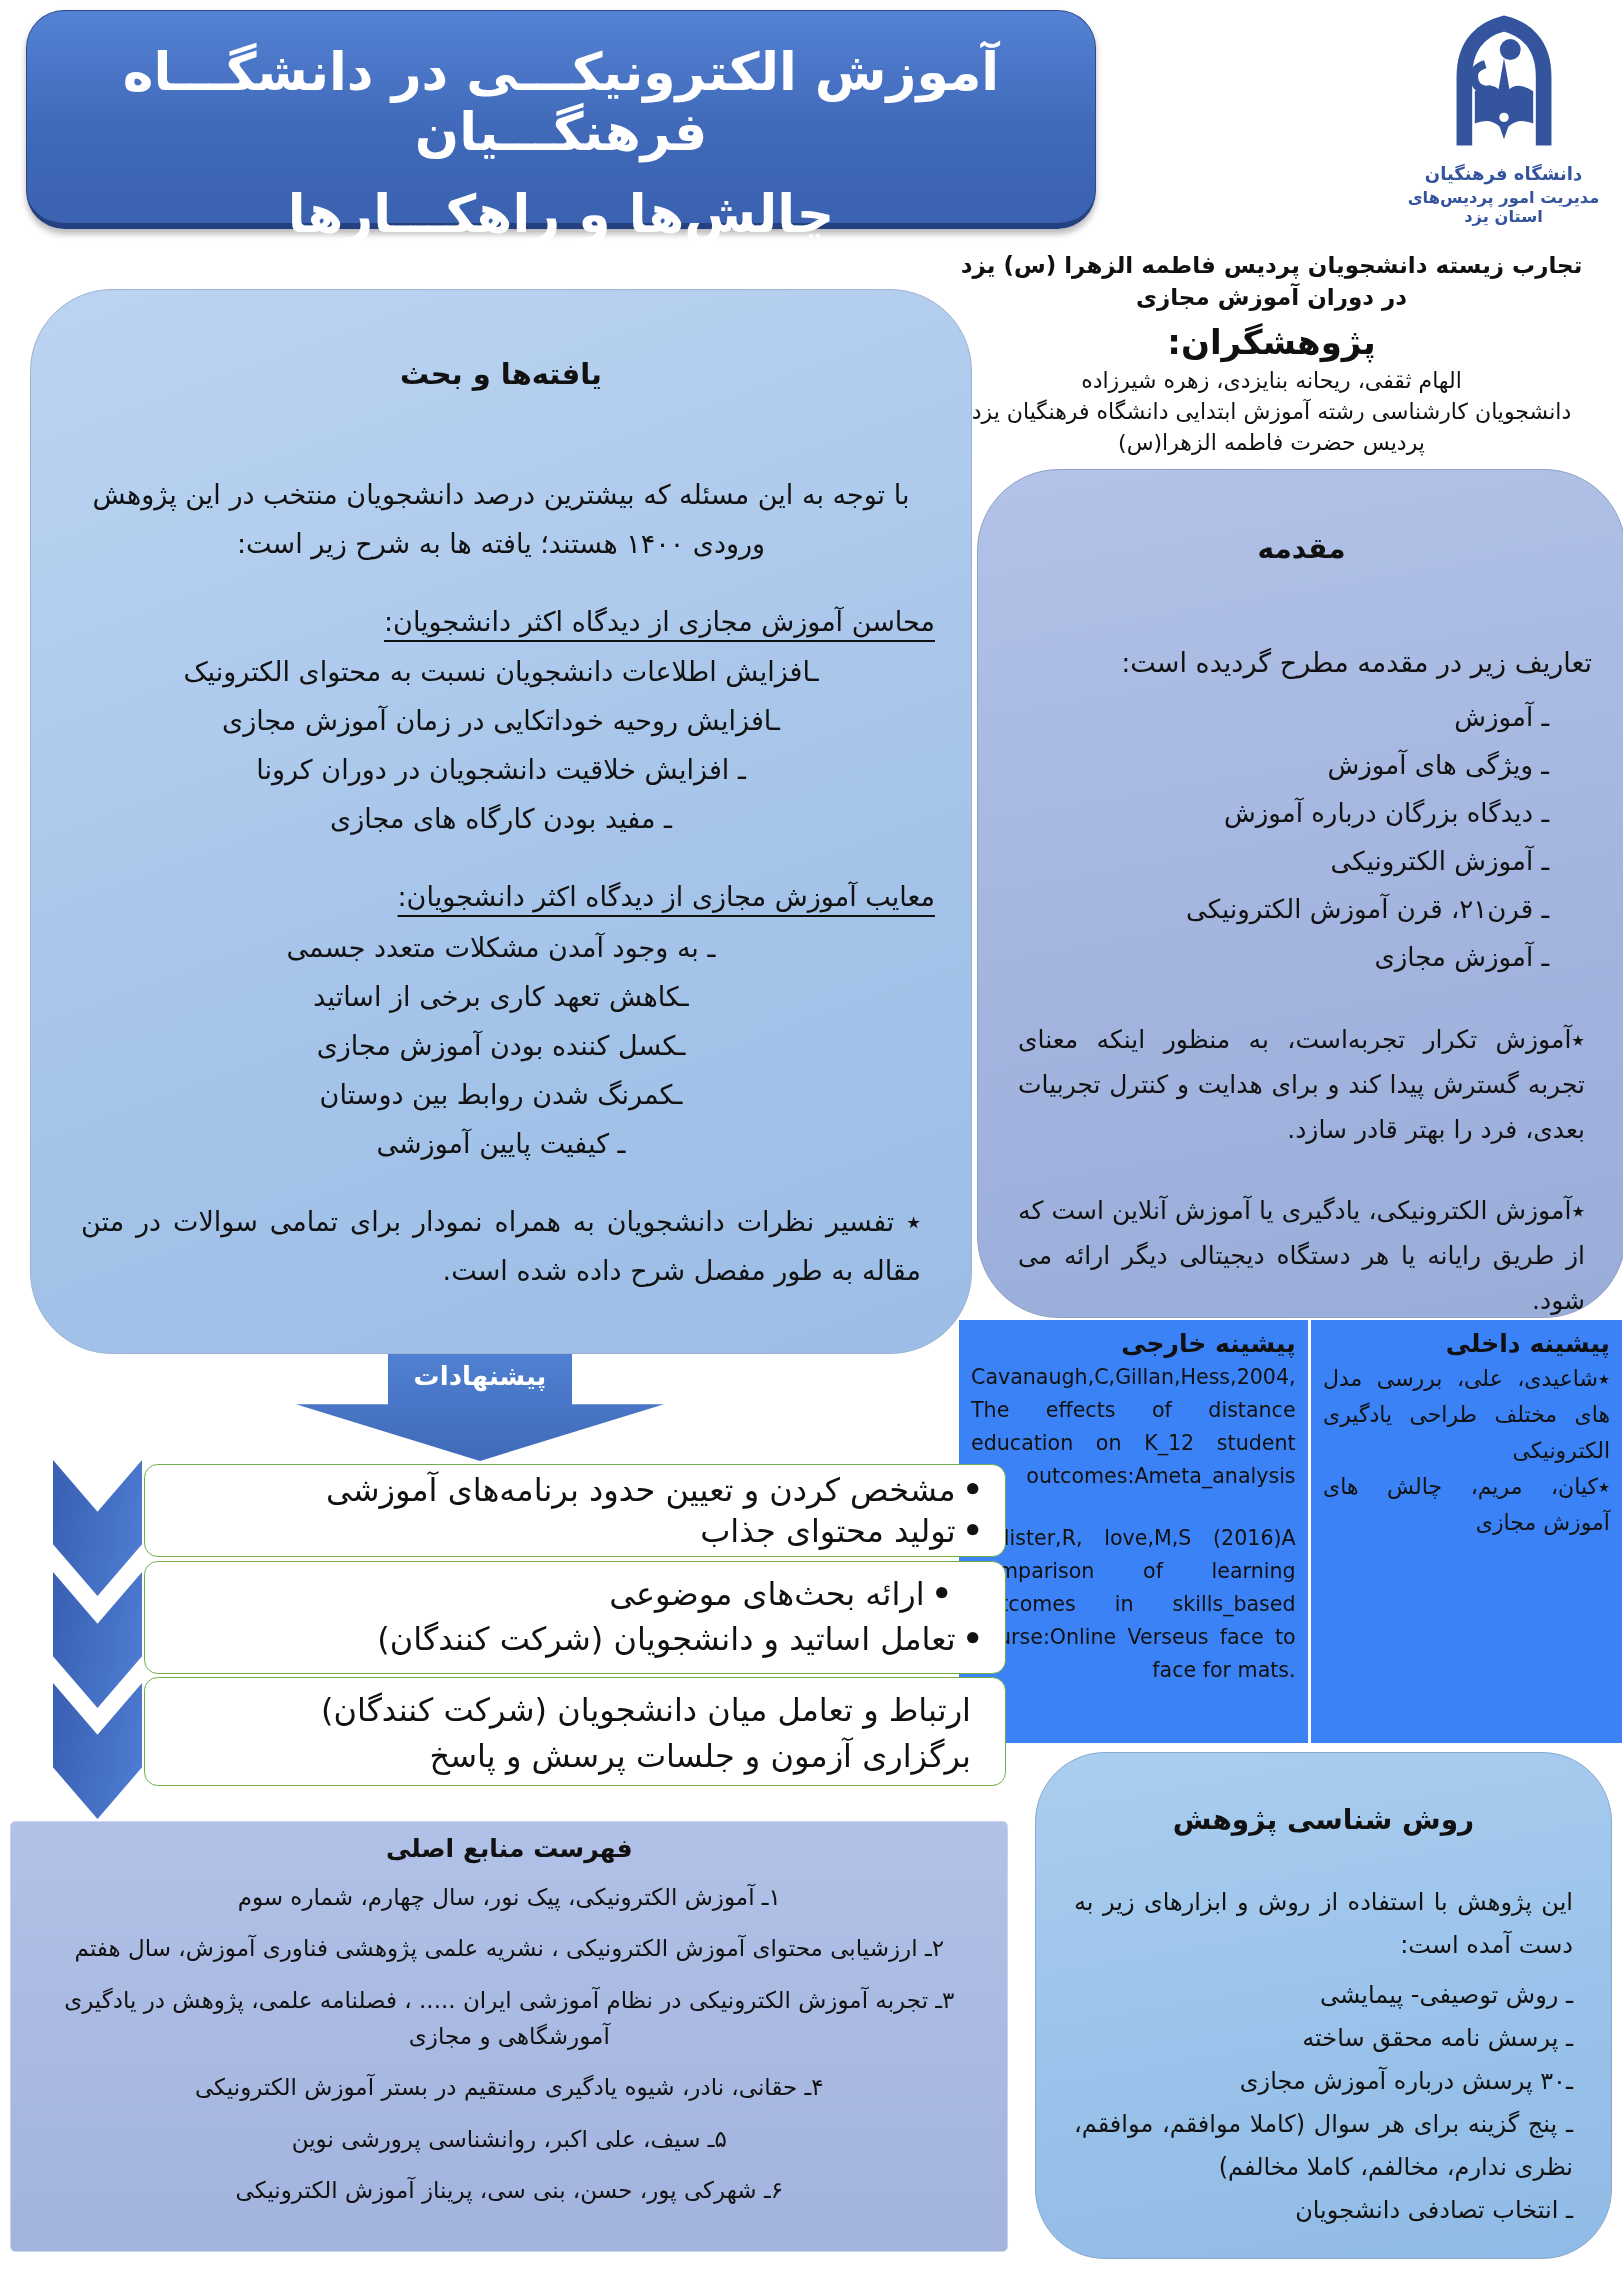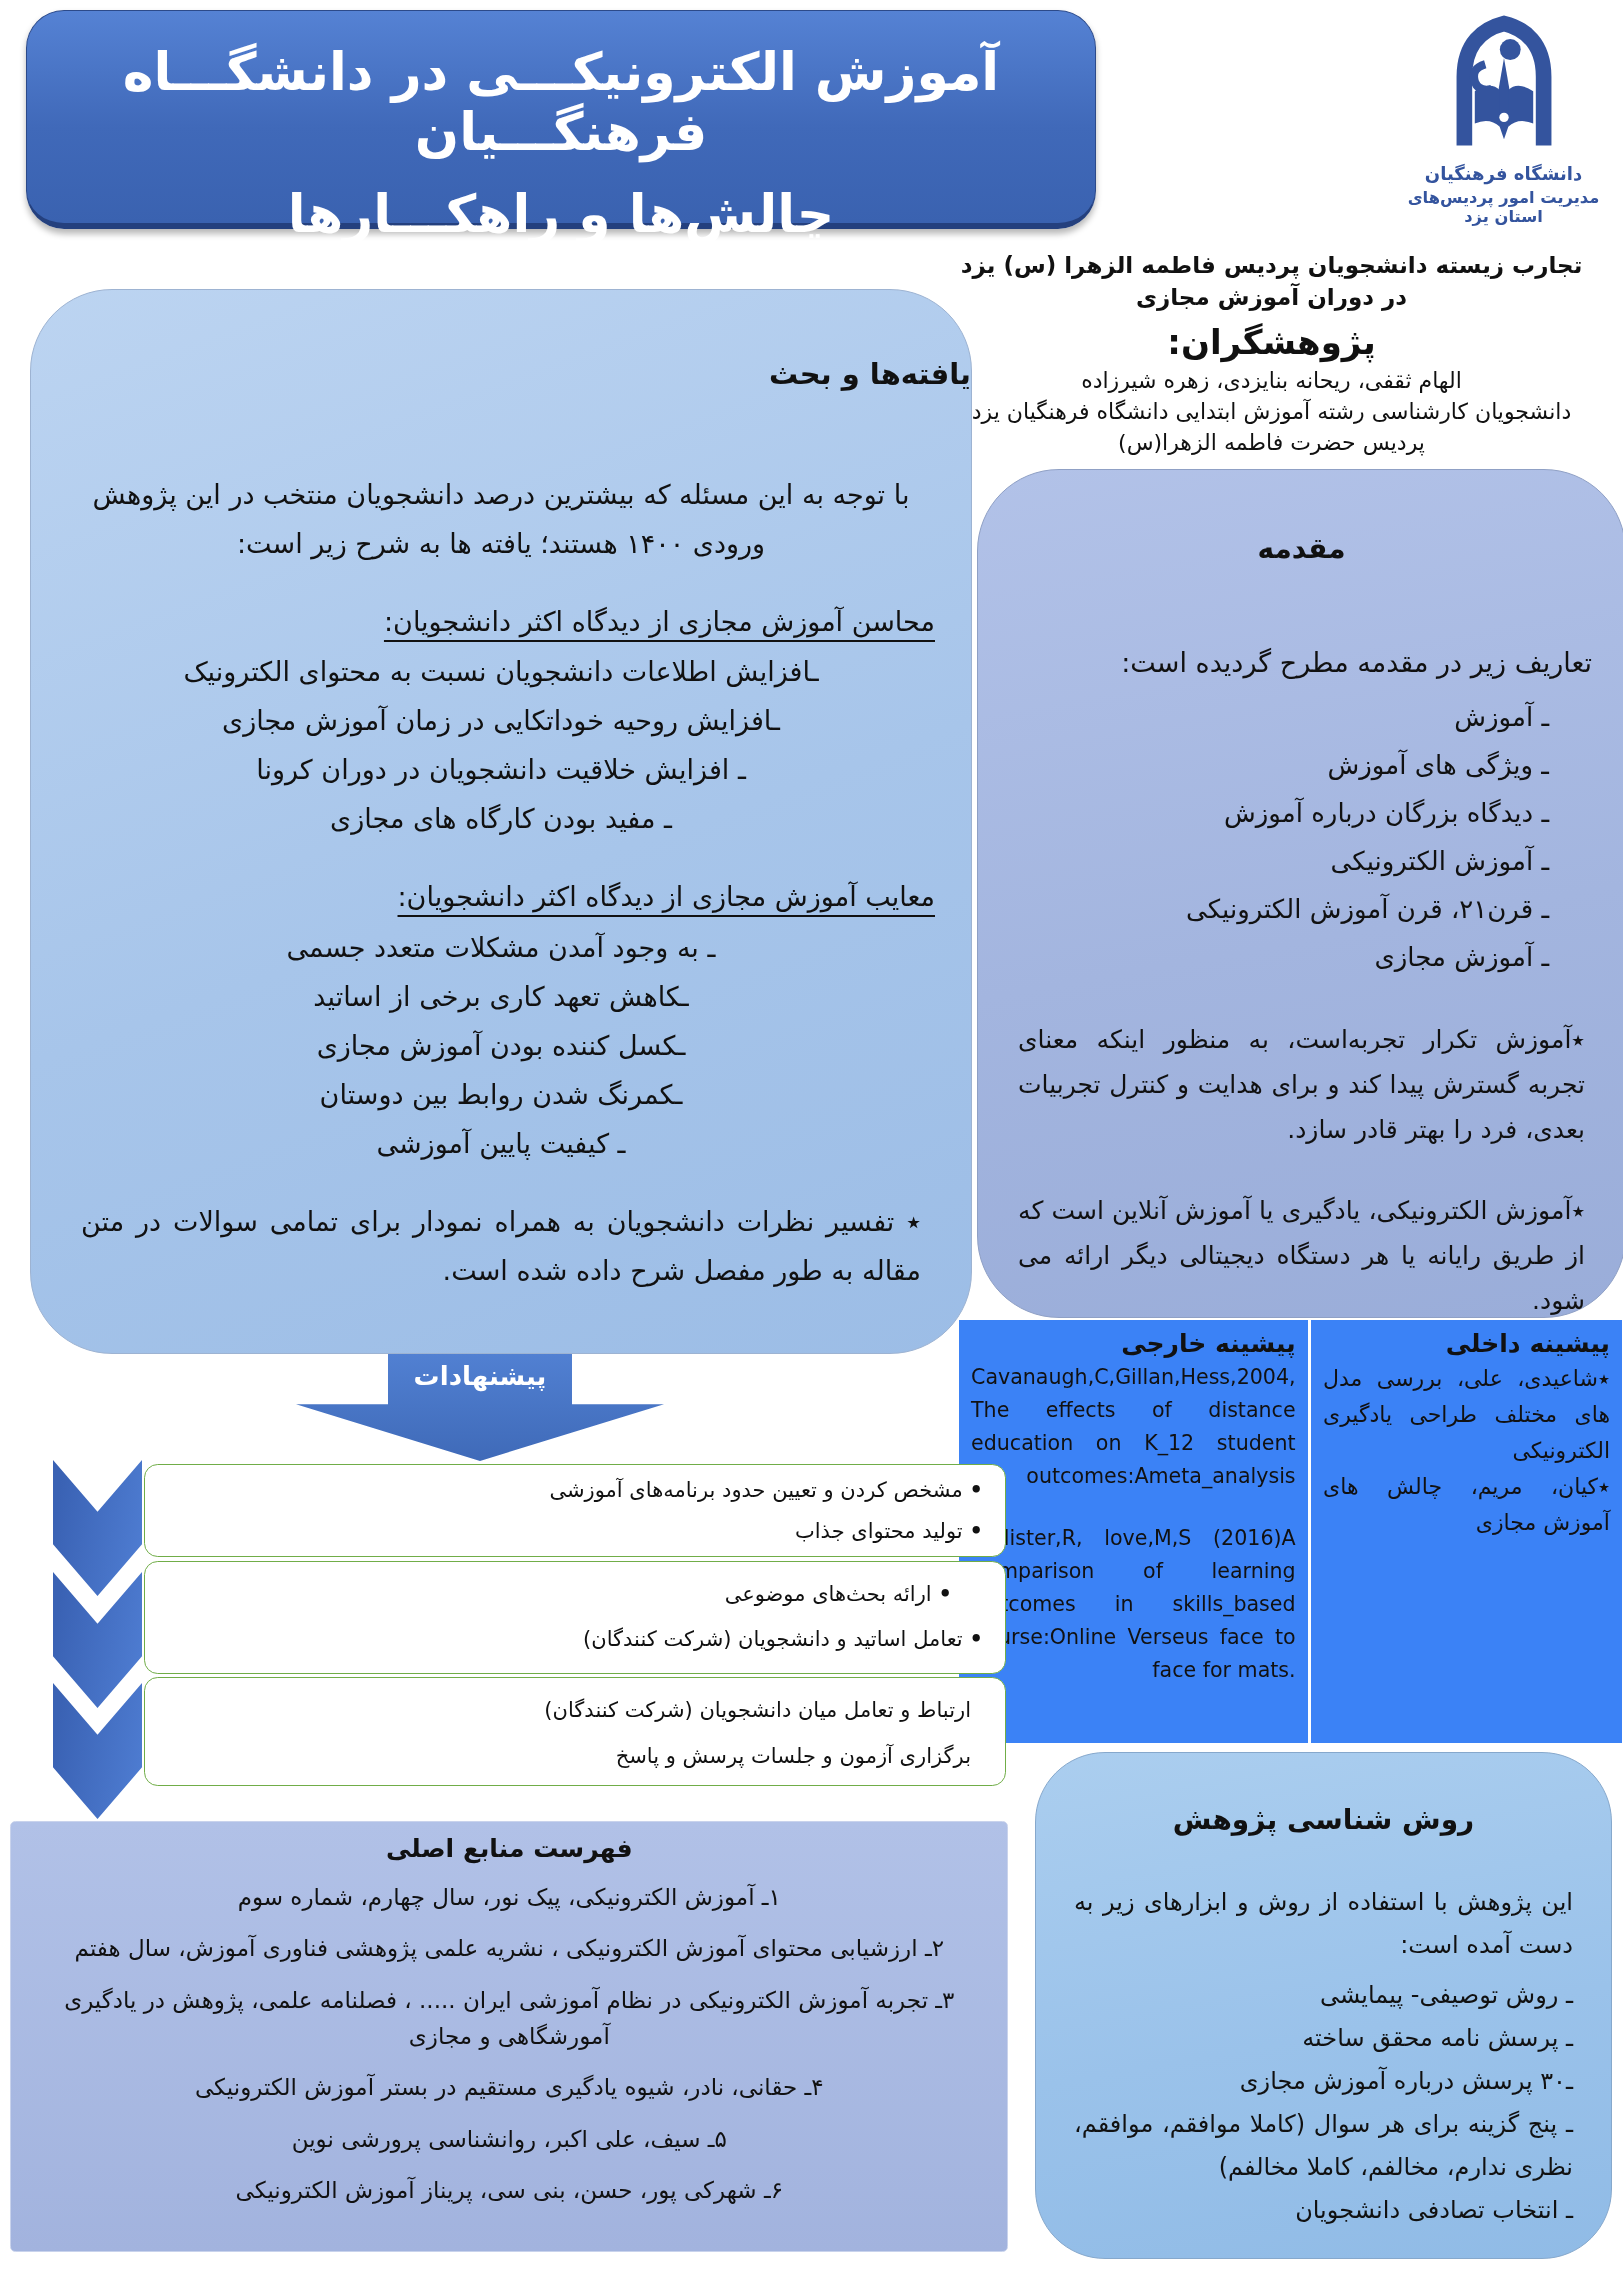--- a/index.html
+++ b/index.html
@@ -31,21 +31,21 @@
   .project .b1,.project .b2{font-size:23px;font-weight:bold;line-height:32px;}
   .project .lbl{font-size:34px;font-weight:bold;margin-top:6.9px;line-height:45px;}
   .project .r1,.project .r2,.project .r3{font-size:22px;line-height:31px;}
 
   
   .findings{
     left:30px;top:289px;width:940px;height:1063px;border-radius:82px;
     background:linear-gradient(160deg,#bcd4f1 0%,#a7c5ea 55%,#9cbde6 100%);
     border:0.9px solid #9db3d2;
   }
-  .findings .ttl{padding-top:67px;text-align:right;font-size:29px;font-weight:bold;}
+  .findings .ttl{padding-top:67px;text-align:center;font-size:29px;font-weight:bold;}
   .findings .lead{margin-top:79px;padding:0 60px;font-size:27px;line-height:49px;text-align:center;}
   .findings .uhead{margin-top:38px;padding:0 36px;font-size:27px;text-decoration:underline;text-underline-offset:8.6px;text-align:right;}
   .findings .itm{font-size:27px;line-height:49px;text-align:center;}
   .findings .itms{margin-top:10.3px;}
   .findings .note{margin-top:29px;padding:0 50px;font-size:27px;line-height:49px;text-align:justify;}
 
   
   .introbox{
     left:977px;top:469px;width:647px;height:847px;border-radius:82px;
     background:linear-gradient(170deg,#b2c2e8 0%,#a3b5df 55%,#9aadd9 100%);
@@ -84,21 +84,21 @@
   .chev.c1{top:1460px;} .chev.c2{top:1572px;} .chev.c3{top:1683px;}
 
   
   .gbox{
     left:144px;width:862px;background:#ffffff;
     border:1.7px solid #70ad47;border-radius:13.7px;box-sizing:border-box;
   }
   .gbox.g1{top:1464px;height:93px;padding-top:5.2px;}
   .gbox.g2{top:1561px;height:113px;padding-top:10.3px;}
   .gbox.g3{top:1677px;height:109px;padding-top:8.6px;}
-  .gbox .ln{font-size:21px;line-height:41px;text-align:right;padding:0 22px 0 10.3px;}
+  .gbox .ln{font-size:32px;line-height:41px;text-align:right;padding:0 22px 0 10.3px;}
   .gbox.g2 .ln{line-height:45px;}
   .gbox.g3 .ln{line-height:46px;padding:0 34px 0 10.3px;}
   .gbox .blt{font-weight:bold;margin-left:6.9px;}
   .gbox .ln.indent{padding-right:53px;}
 
   
   .refs{
     left:10.3px;top:1821px;width:998px;height:431px;box-sizing:border-box;
     background:linear-gradient(180deg,#b1c1e7 0%,#a2b3de 100%);
     border:1.7px solid #c9d3ec;border-radius:5.2px;

